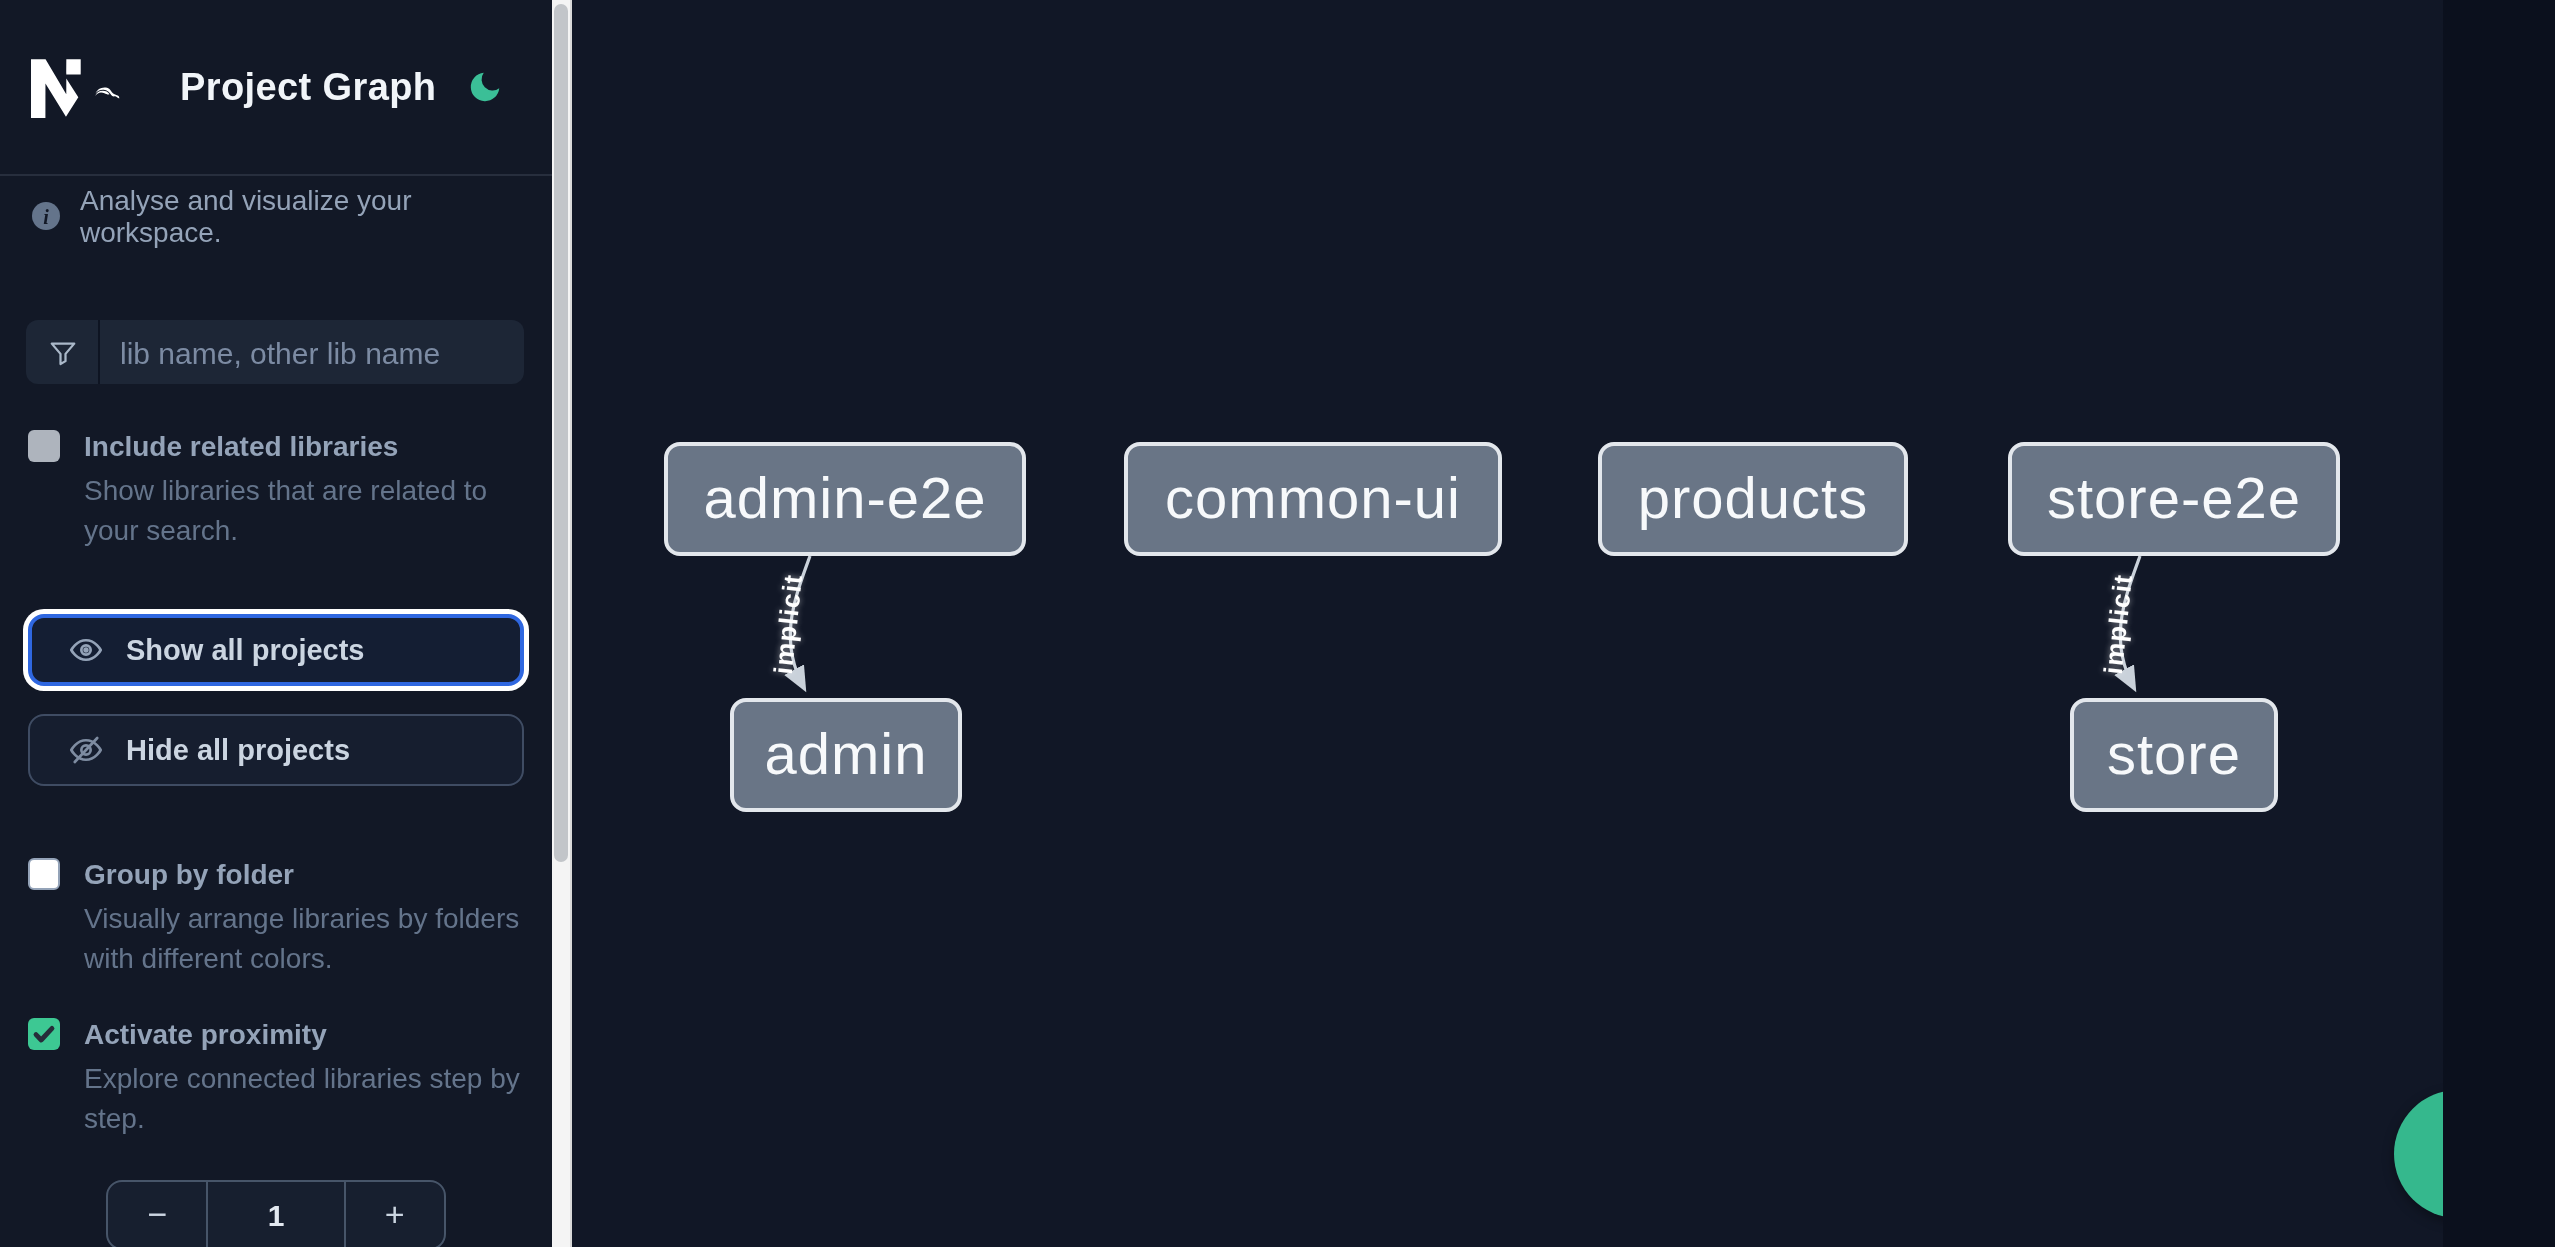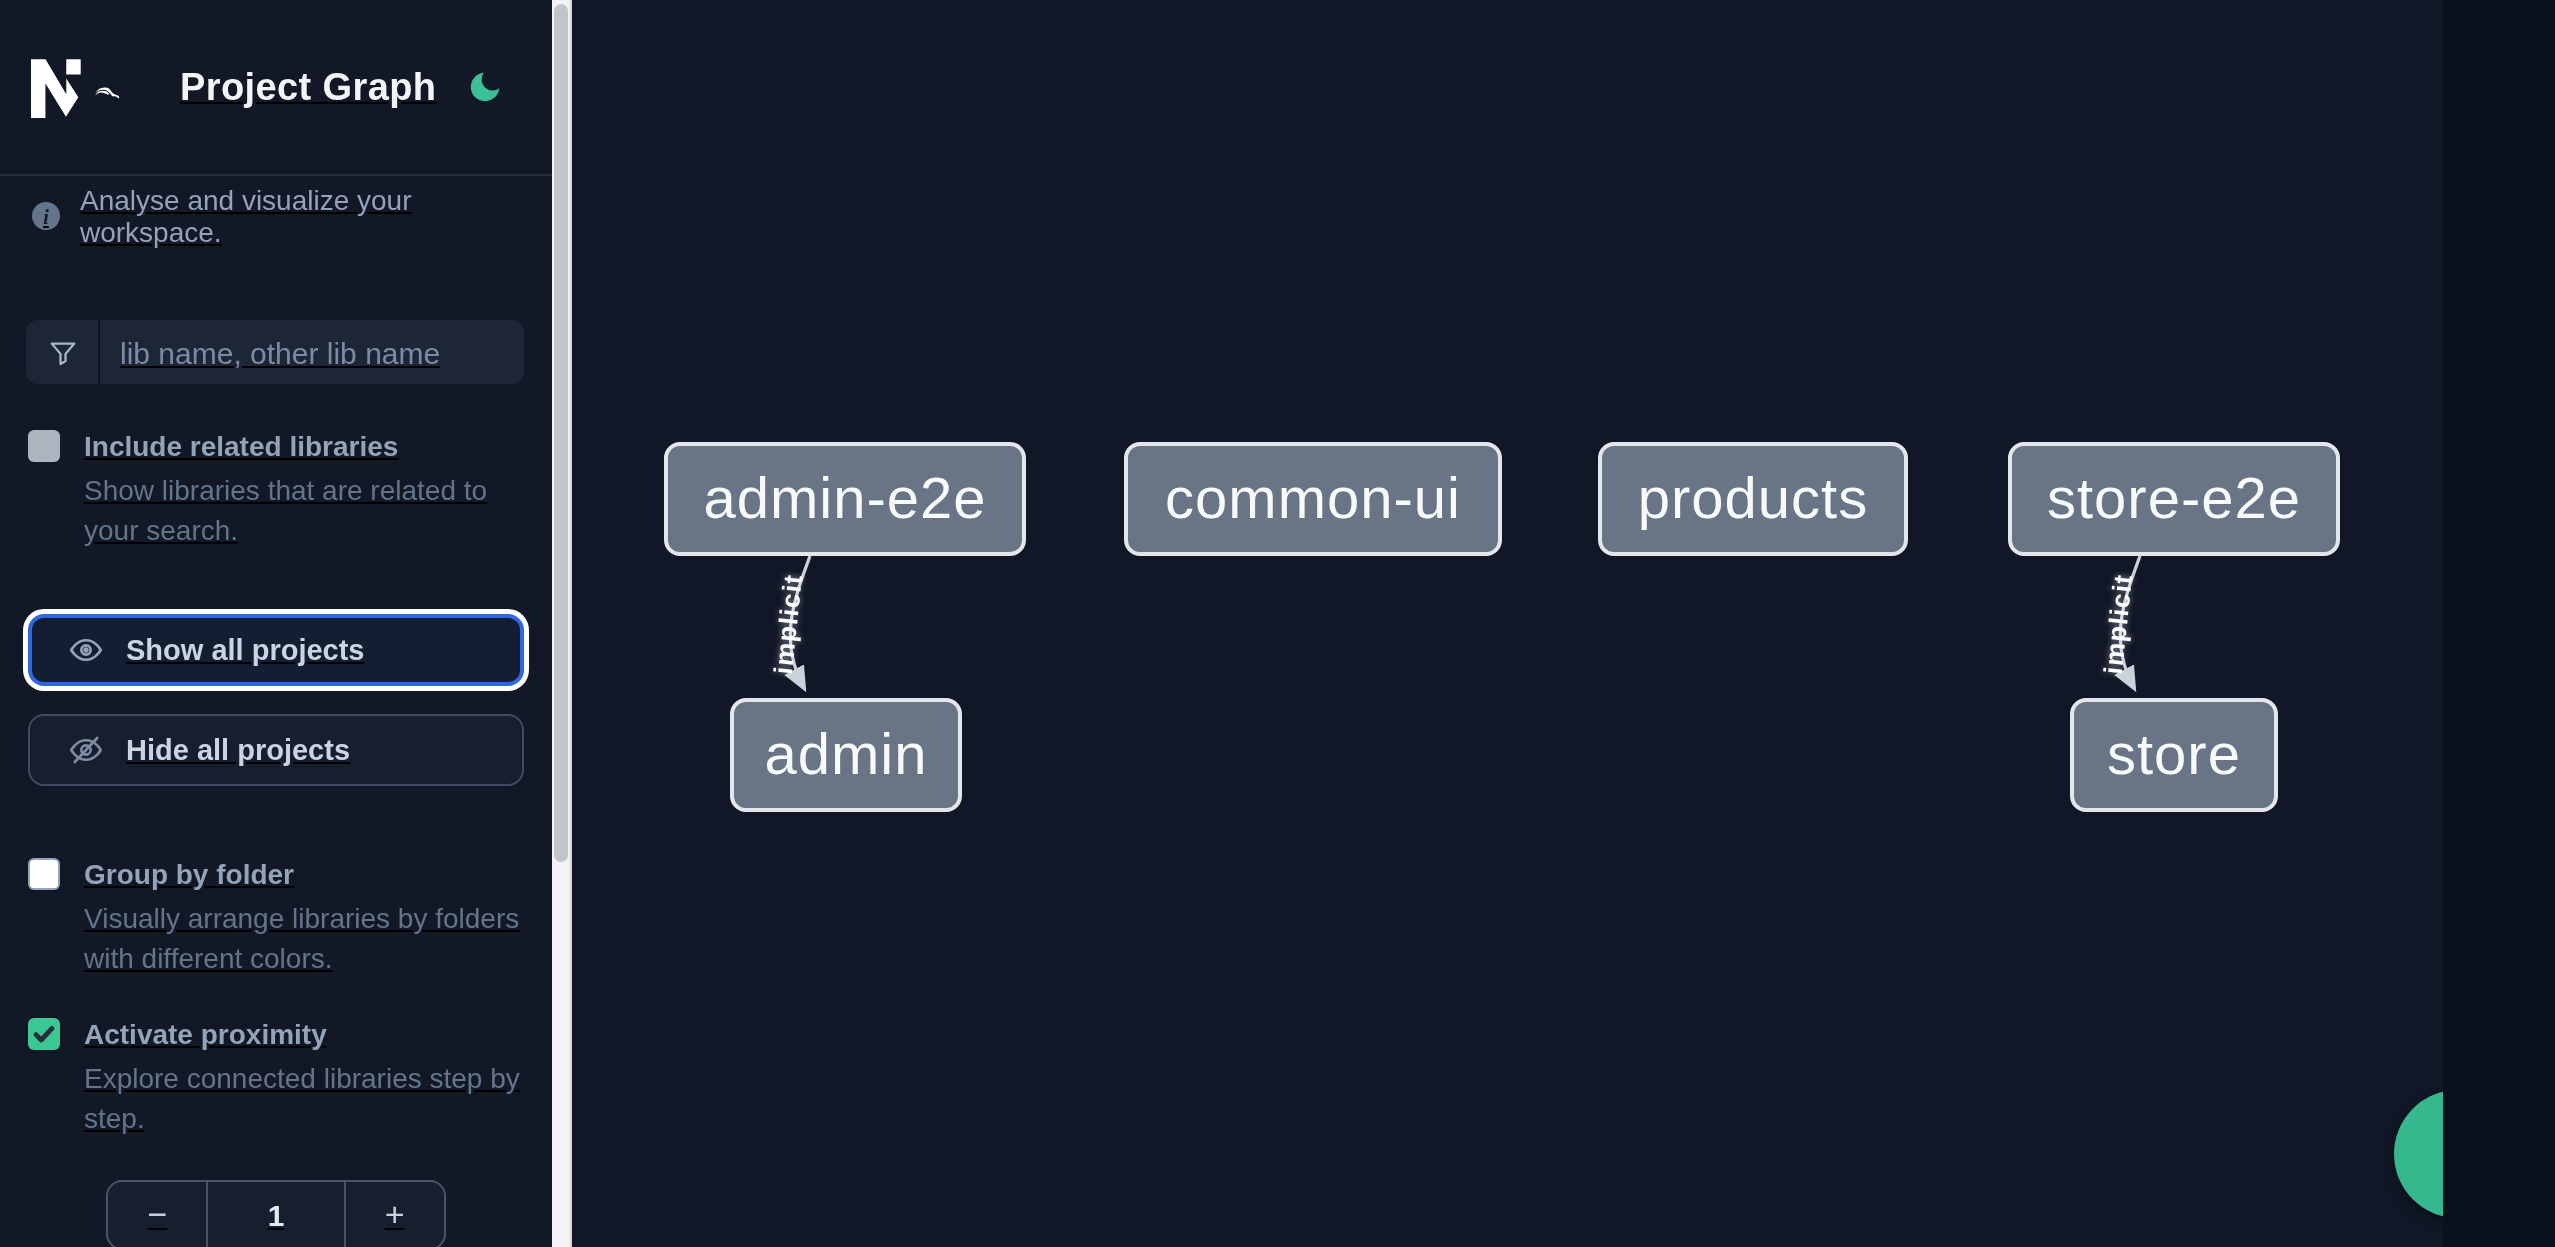--- a/index.html
+++ b/index.html
@@ -1,17 +1,17 @@
 <!DOCTYPE html>
 <html><head>
 <meta charset="utf-8">
 <style>
   * { margin:0; padding:0; box-sizing:border-box; }
   html,body { background:#0b101d; }
-  .viewport { width:2443px; height:1247px; overflow:hidden; position:relative;text-decoration:underline; }
+  .viewport { width:2443px; height:1247px; overflow:hidden; position:relative; }
   .stage {
     width:1278px; height:624px;
     transform:scale(2); transform-origin:0 0;
     display:flex;
     font-family:"Liberation Sans", sans-serif;
     background:#111726;
   }
 
   
   .sidebar { width:276px; height:624px; background:#121826; flex:none; position:relative; color:#94a3b8; }

